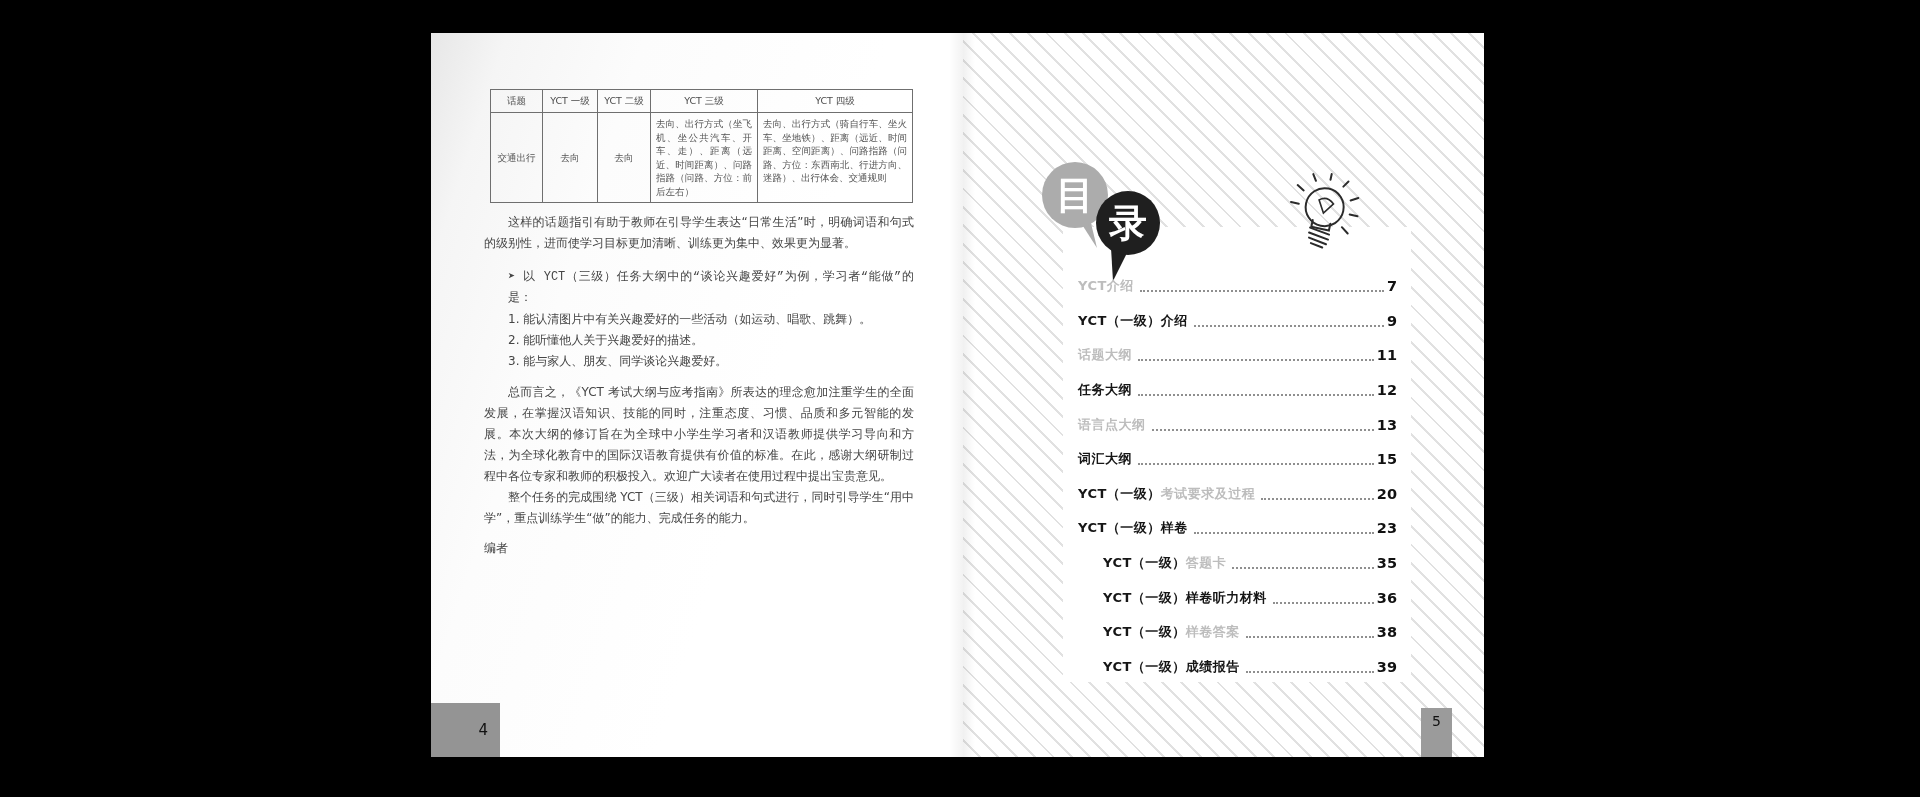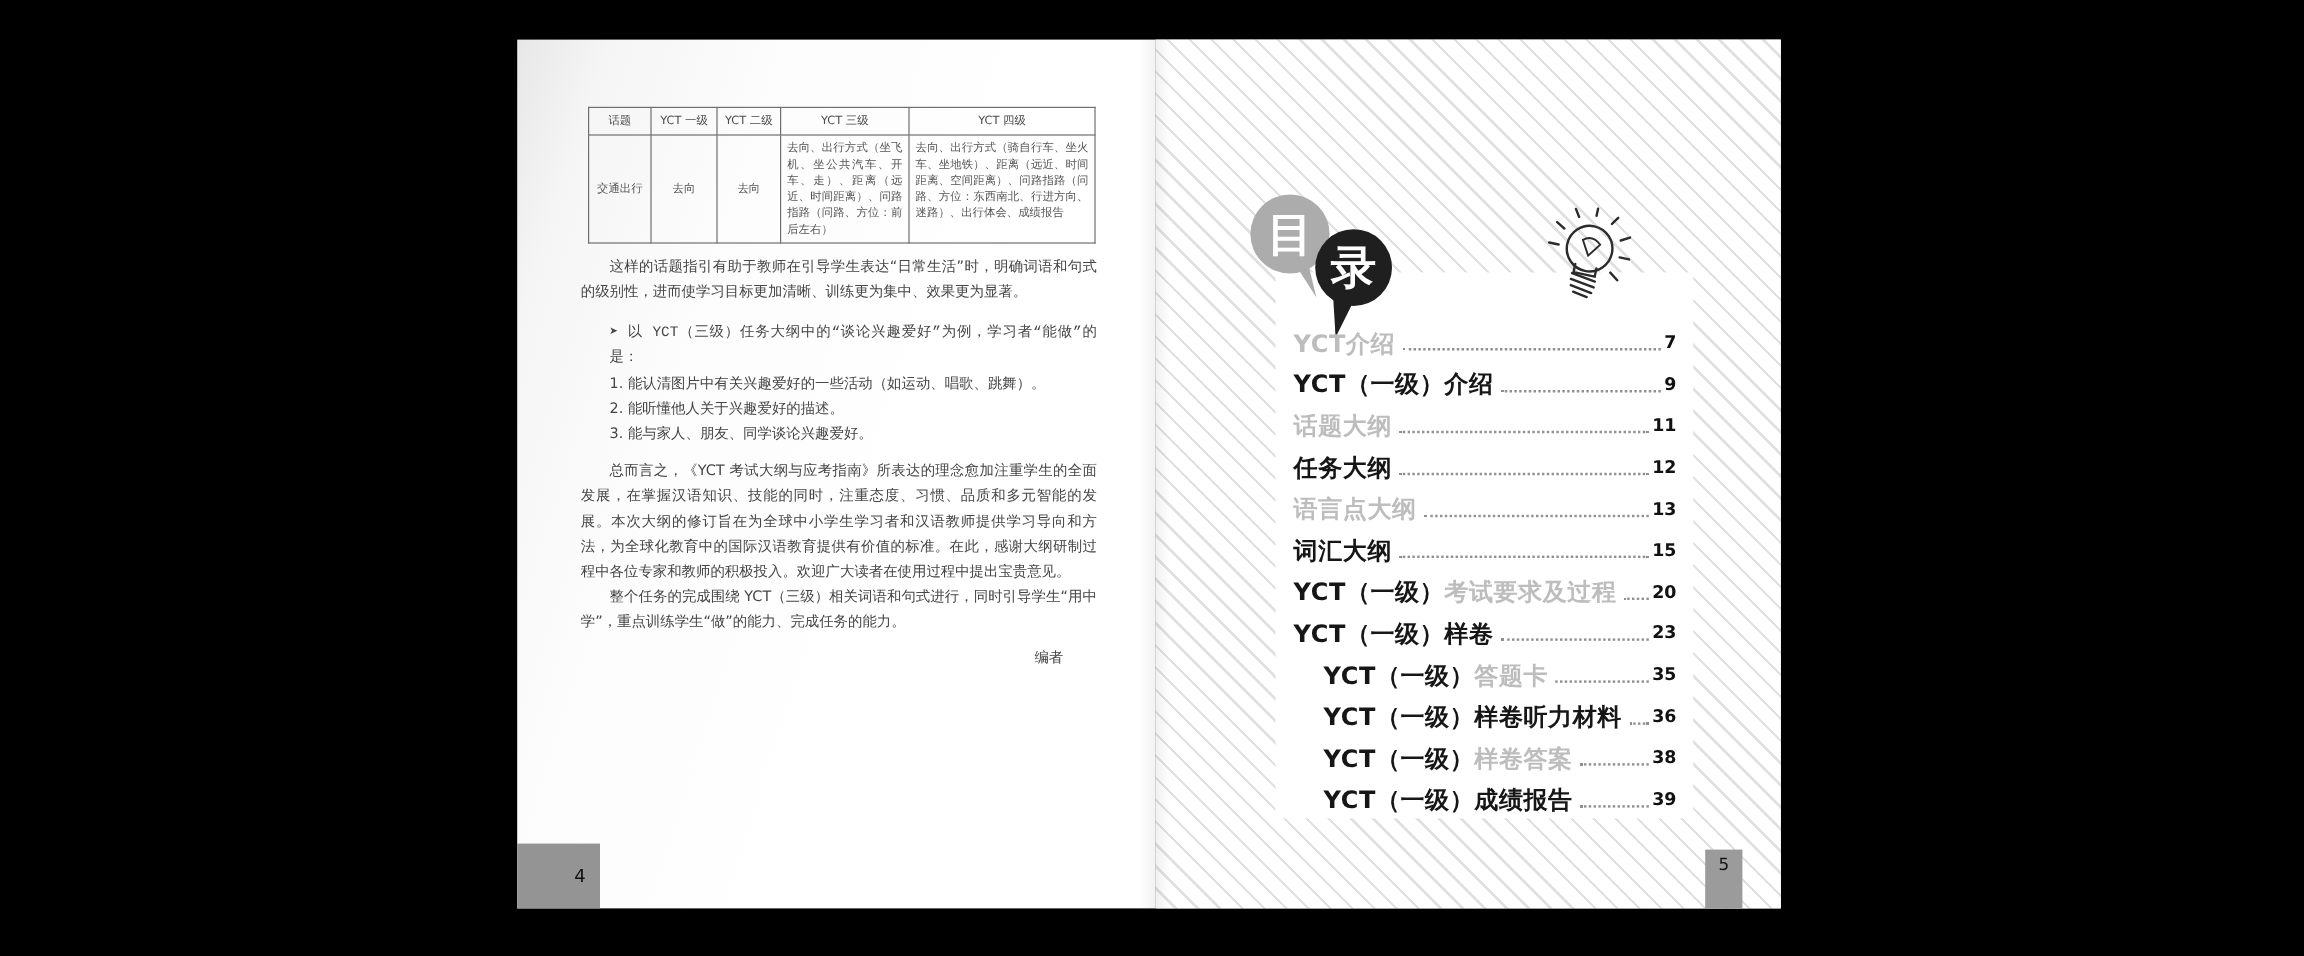--- a/index.html
+++ b/index.html
@@ -22,21 +22,21 @@
   .level-table td.center { text-align:center; }
   .level-table td.desc { text-align:justify; text-justify:inter-ideograph; vertical-align:top; padding:4px 5px;margin-top:27px; }
   .col-topic{width:52px;} .col-l1{width:55px;} .col-l2{width:53px;} .col-l3{width:107px;} .col-l4{width:155px;}
 
   .body-copy { position:absolute; left:53px; top:179px; width:430px;
     font-size:12px; line-height:21px; color:#454545; text-align:justify; }
   .p-indent { text-indent:2em; }
   .gap-lg { margin-top:10px; }
   .gap-xl { margin-top:13px;font-family:Liberation Mono, monospace; }
   .lead-line, .num-item { padding-left:2em; }
-  .signature { margin-top:9px; text-align:right; padding-right:28px; color:#454545; }
+  .signature { margin-top:9px; padding-right:28px; color:#454545; }
 
   .page-tab-left { position:absolute; left:0; top:670px; width:69px; height:54px;
     background:#949494; display:flex; align-items:center; justify-content:flex-end;
     padding-right:12px; font-size:15px; color:#111; }
 
   
   .page-right { position:relative; width:521px; height:724px; background:#ffffff; }
   .hatch { position:absolute; inset:0;
     background:repeating-linear-gradient(45deg,#ffffff 0px,#ffffff 11px,#e1e1e1 11px,#e1e1e1 13px); }
   .page-right .fold-shade { position:absolute; left:0; top:0; bottom:0; width:12px;
@@ -45,21 +45,21 @@
   .content-box { position:absolute; left:100px; top:194px; width:348px; height:455px; background:#ffffff; }
 
   .toc-title { position:absolute; left:70px; top:120px; width:150px; height:135px; }
   .toc-title svg { overflow:visible; }
 
   .bulb { position:absolute; left:318px; top:138px; width:84px; height:88px; transform:rotate(12deg); }
 
   .toc-list { position:absolute; left:115px; top:236px; width:319px; }
   .toc-row { display:flex; align-items:center; height:34.6px; }
   .toc-row.indent { padding-left:25px; }
-  .toc-label { font-size:20px; font-weight:700; letter-spacing:0.5px; color:#161616; white-space:nowrap; }
+  .toc-label { font-size:13px; font-weight:700; letter-spacing:0.5px; color:#161616; white-space:nowrap; }
   .toc-label .gray { color:#bdbdbd; }
   .toc-dots { flex:1; height:0; border-bottom:2.5px dotted #8f8f8f; margin:0 3px 0 6px; transform:translateY(5px); }
   .toc-page { font-size:14.5px; font-weight:700; color:#111; }
 
   .page-tab-right { position:absolute; left:458px; top:675px; width:31px; height:49px;
     background:#9b9b9b; display:flex; justify-content:center; padding-top:5px;
     font-size:14px; color:#111; }
 </style>
 </head>
 <body>
@@ -82,21 +82,21 @@
         <th>YCT 一级</th>
         <th>YCT 二级</th>
         <th>YCT 三级</th>
         <th>YCT 四级</th>
       </tr>
       <tr>
         <td class="center">交通出行</td>
         <td class="center">去向</td>
         <td class="center">去向</td>
         <td class="desc">去向、出行方式（坐飞机、坐公共汽车、开车、走）、距离（远近、时间距离）、问路指路（问路、方位：前后左右）</td>
-        <td class="desc">去向、出行方式（骑自行车、坐火车、坐地铁）、距离（远近、时间距离、空间距离）、问路指路（问路、方位：东西南北、行进方向、迷路）、出行体会、成绩报告</td>
+        <td class="desc">去向、出行方式（骑自行车、坐火车、坐地铁）、距离（远近、时间距离、空间距离）、问路指路（问路、方位：东西南北、行进方向、迷路）、出行体会、交通规则</td>
       </tr>
     </tbody>
       </table>
 
     <div class="body-copy">
       <p class="p-indent">这样的话题指引有助于教师在引导学生表达“日常生活”时，明确词语和句式的级别性，进而使学习目标更加清晰、训练更为集中、效果更为显著。</p>
       <p class="lead-line gap-xl">➤ 以 YCT（三级）任务大纲中的“谈论兴趣爱好”为例，学习者“能做”的是：</p>
       <p class="num-item">1. 能认清图片中有关兴趣爱好的一些活动（如运动、唱歌、跳舞）。</p>
       <p class="num-item">2. 能听懂他人关于兴趣爱好的描述。</p>
       <p class="num-item">3. 能与家人、朋友、同学谈论兴趣爱好。</p>

